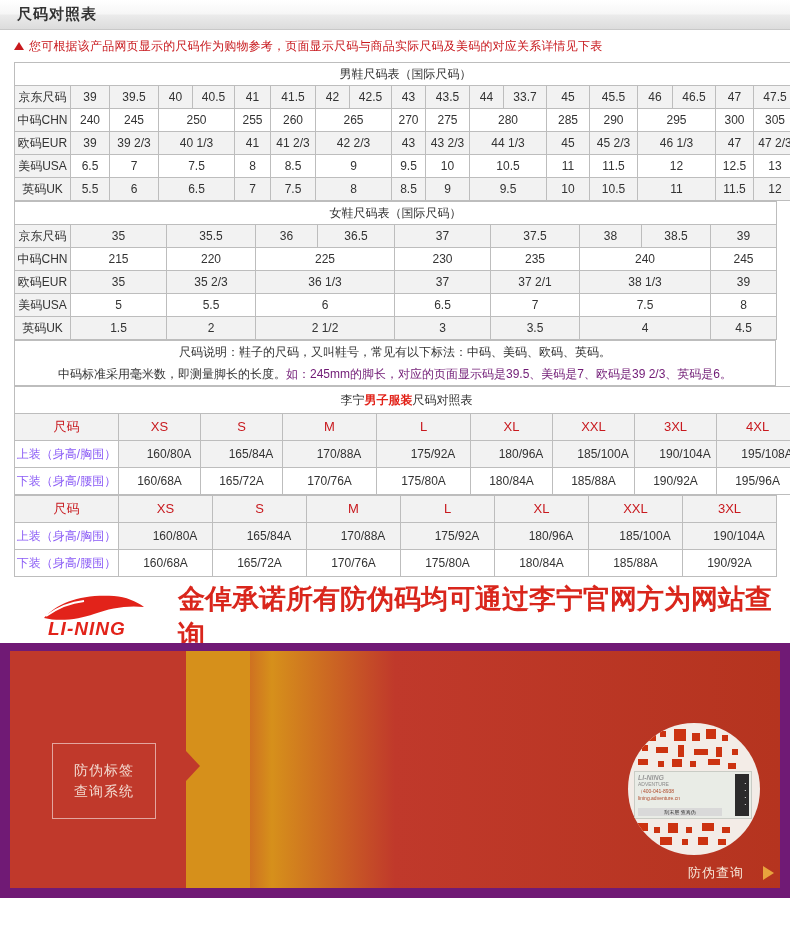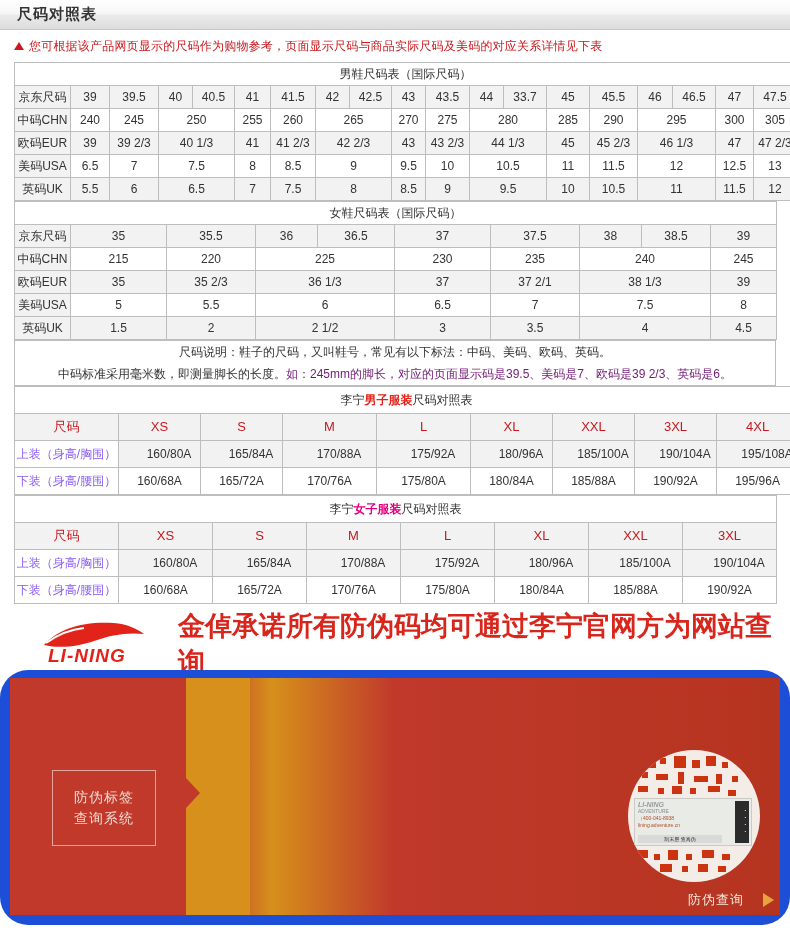--- a/index.html
+++ b/index.html
@@ -123,23 +123,22 @@
     color: #d9261c;
     letter-spacing: 0px;
     font-family: "DejaVu Sans", sans-serif;
   }
 
   
   .promo {
     position: relative;
     width: 790px;
     height: 255px;
-    background: #1d4ed8;
+    background: #701a75;
     padding: 8px 10px 10px 10px;
-    border-radius: 28px;
   }
   .promo-inner {
     position: relative;
     width: 770px;
     height: 237px;
     overflow: hidden;
     background: linear-gradient(to right, #c0392b 0%, #c0392b 26%, #d6901b 34%, #c0392b 50%, #b5341f 100%);
   }
   .promo-leftblock {
     position:absolute; left:0; top:0; width: 176px; height: 237px;
@@ -485,23 +484,20 @@
       <col style="width:104px">
         <col style="width:94px">
         <col style="width:94px">
         <col style="width:94px">
       <col style="width:94px">
         <col style="width:94px">
         <col style="width:94px">
         <col style="width:94px">
     </colgroup>
     <tbody>
-        <tr>
-          <td class="cap cap-women" colspan="8"><span>李宁</span><b>女子服装</b><span>尺码对照表</span></td>
-        </tr>
         <tr>
           <td class="sizehdr">尺码</td>
           <td class="sizehdr">XS</td>
           <td class="sizehdr">S</td>
           <td class="sizehdr">M</td>
           <td class="sizehdr">L</td>
           <td class="sizehdr">XL</td>
           <td class="sizehdr">XXL</td>
           <td class="sizehdr">3XL</td>
         </tr>

